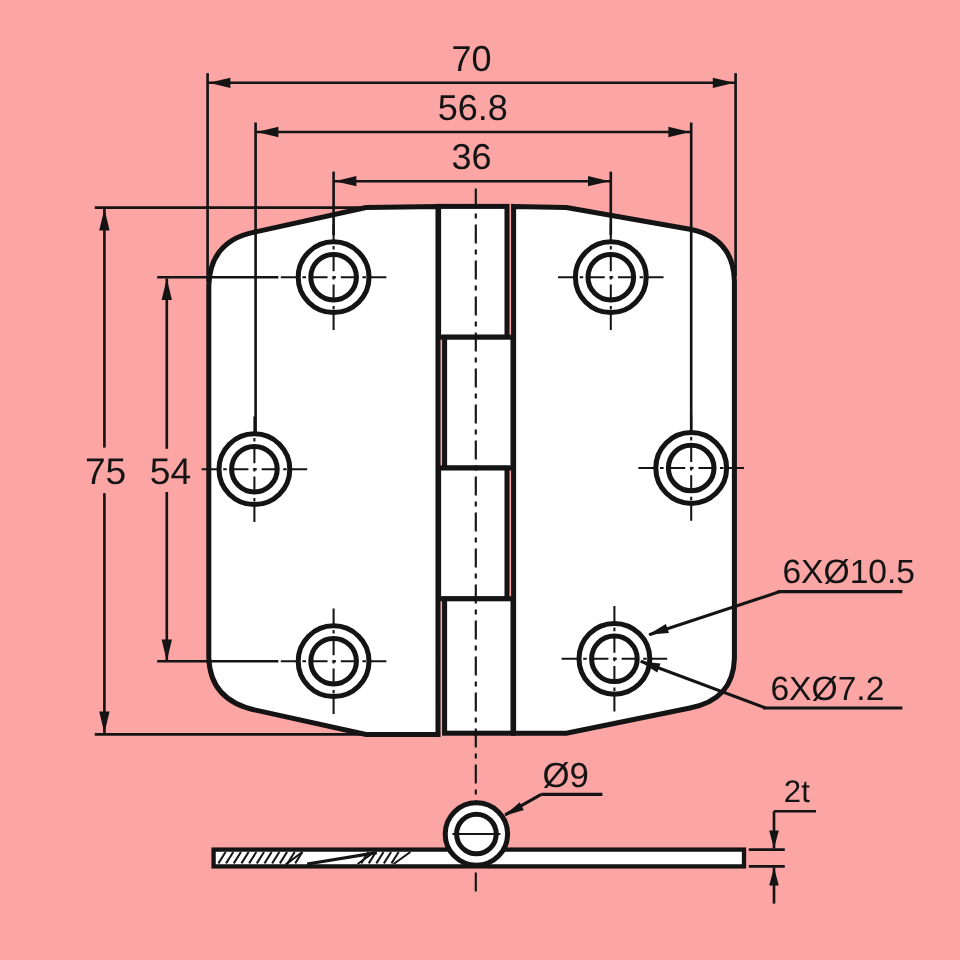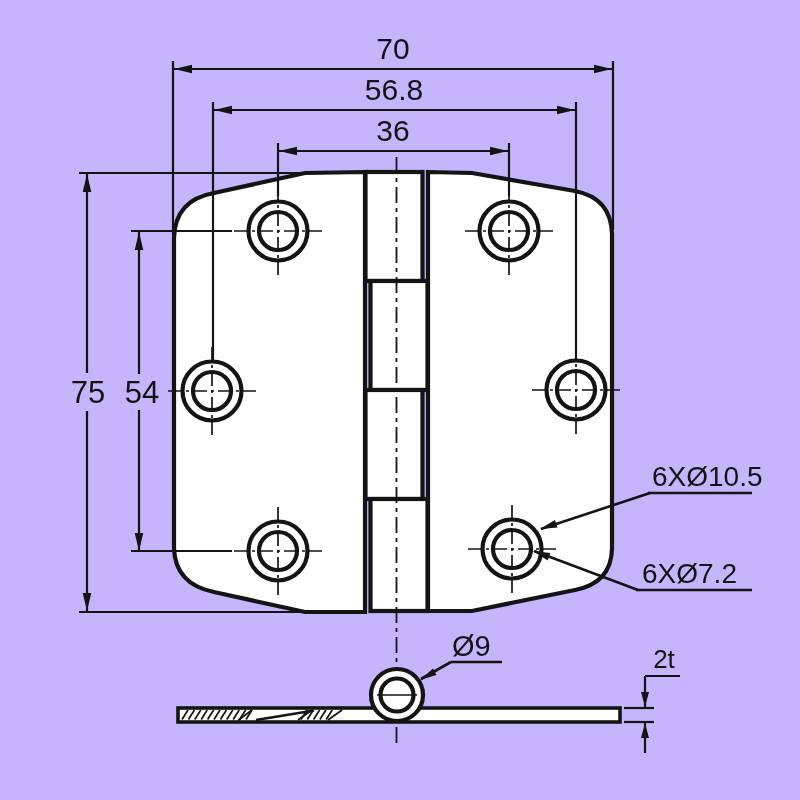--- a/index.html
+++ b/index.html
@@ -4,21 +4,21 @@
 <style>
   html, body {
     margin: 0;
     padding: 0;
     background: #ffffff;
   }
   .canvas {
     position: relative;
     width: 800px;
     height: 800px;
-    background: #c4b5fd;
+    background: #fca5a5;
     overflow: hidden;
   }
   svg text {
     font-family: "Liberation Sans", "DejaVu Sans", sans-serif;
     fill: #141414;
   }
   .outline { stroke: #141414; stroke-width: 4.2; fill: #ffffff; }
   .outline-thin { stroke: #141414; stroke-width: 3.6; fill: #ffffff; }
   .dimline { stroke: #141414; stroke-width: 2.2; fill: none; }
   .leader { stroke: #141414; stroke-width: 2.6; fill: none; }

